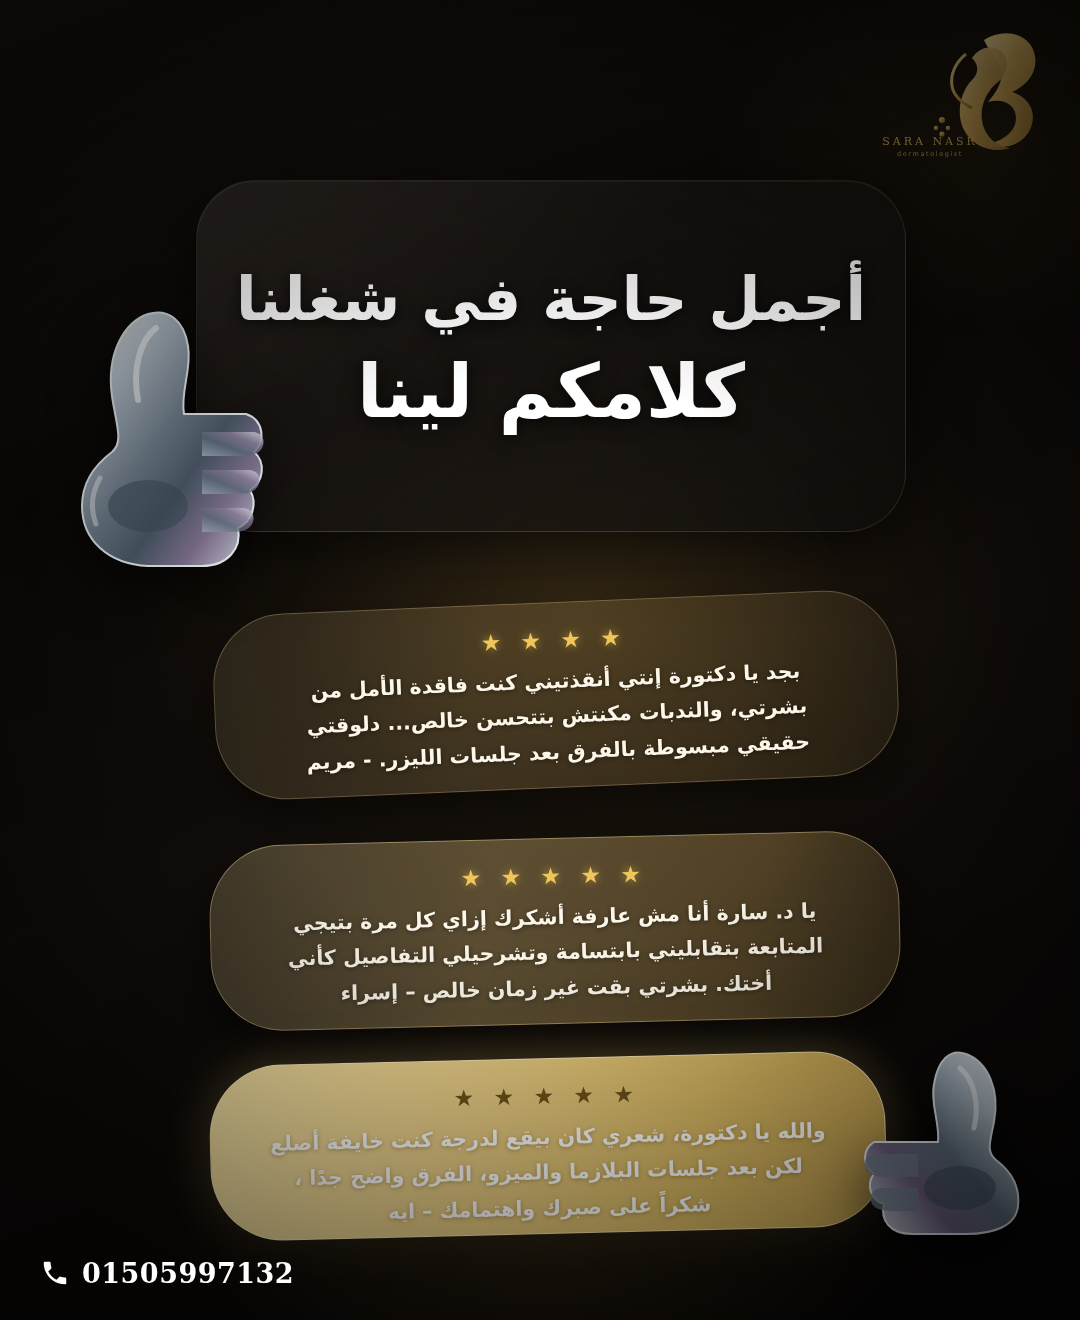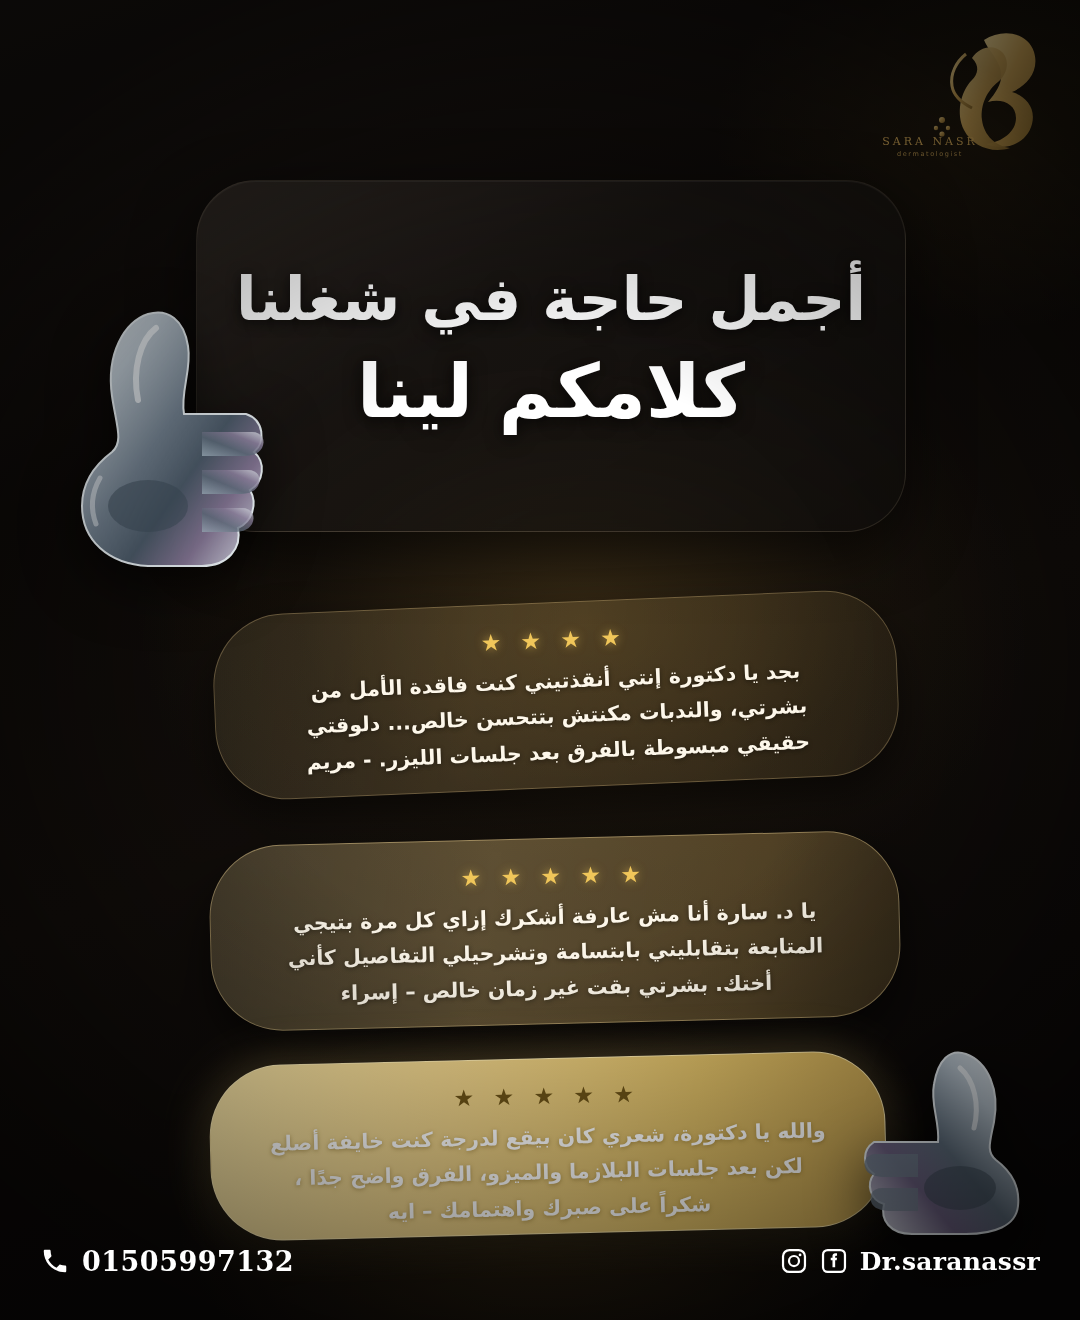--- a/index.html
+++ b/index.html
@@ -172,21 +172,21 @@
     letter-spacing: 0.2px;
   }
   .card-1 .quote, .card-2 .quote { color: #fdf7ea; text-shadow: 0 1px 5px rgba(0,0,0,0.45); }
   .card-3 .quote { color: #ffffff; text-shadow: 0 1px 4px rgba(120, 95, 30, 0.55); }
 
   
   .footer {
     position: absolute;
     left: 0;
     right: 0;
-    bottom: 16px;
+    bottom: 4px;
     height: 86px;
     display: flex;
     align-items: center;
     justify-content: space-between;
     padding: 0 40px;
     direction: ltr;
   }
   .footer-left, .footer-right {
     display: flex;
     align-items: center;
@@ -315,31 +315,15 @@
   <div class="footer">
     <div class="footer-left">
       <span class="social-icon">
         <svg width="30" height="30" viewBox="0 0 24 24" fill="#ffffff">
           <path d="M6.6 10.8c1.4 2.8 3.8 5.1 6.6 6.6l2.2-2.2c.3-.3.7-.4 1-.2 1.1.4 2.3.6 3.6.6.6 0 1 .4 1 1V20c0 .6-.4 1-1 1C10.6 21 3 13.4 3 4c0-.6.4-1 1-1h3.5c.6 0 1 .4 1 1 0 1.2.2 2.4.6 3.6.1.3 0 .7-.2 1l-2.3 2.2z"></path>
         </svg>
       </span>
       <span class="phone-number">01505997132</span>
     </div>
 
-    <div class="footer-right">
-      <span class="social-icon">
-        <svg width="28" height="28" viewBox="0 0 24 24" fill="none" stroke="#ffffff" stroke-width="1.9">
-          <rect x="2.6" y="2.6" width="18.8" height="18.8" rx="5.4"></rect>
-          <circle cx="12" cy="12" r="4.3"></circle>
-          <circle cx="17.2" cy="6.8" r="1.2" fill="#ffffff" stroke="none"></circle>
-        </svg>
-      </span>
-      <span class="social-icon">
-        <svg width="28" height="28" viewBox="0 0 24 24">
-          <rect x="2.6" y="2.6" width="18.8" height="18.8" rx="4" fill="none" stroke="#ffffff" stroke-width="1.9"></rect>
-          <path d="M14.6 9.2h-1.6v-1c0-.5.3-.7.6-.7h1V5.4h-1.5c-1.8 0-2.4 1.2-2.4 2.5v1.3H9.2v2.1h1.5v6h2.3v-6h1.3l.3-2.1z" fill="#ffffff"></path>
-        </svg>
-      </span>
-      <span class="handle">Dr.saranassr</span>
-    </div>
   </div>
 
 </div>
 
 </body></html>

